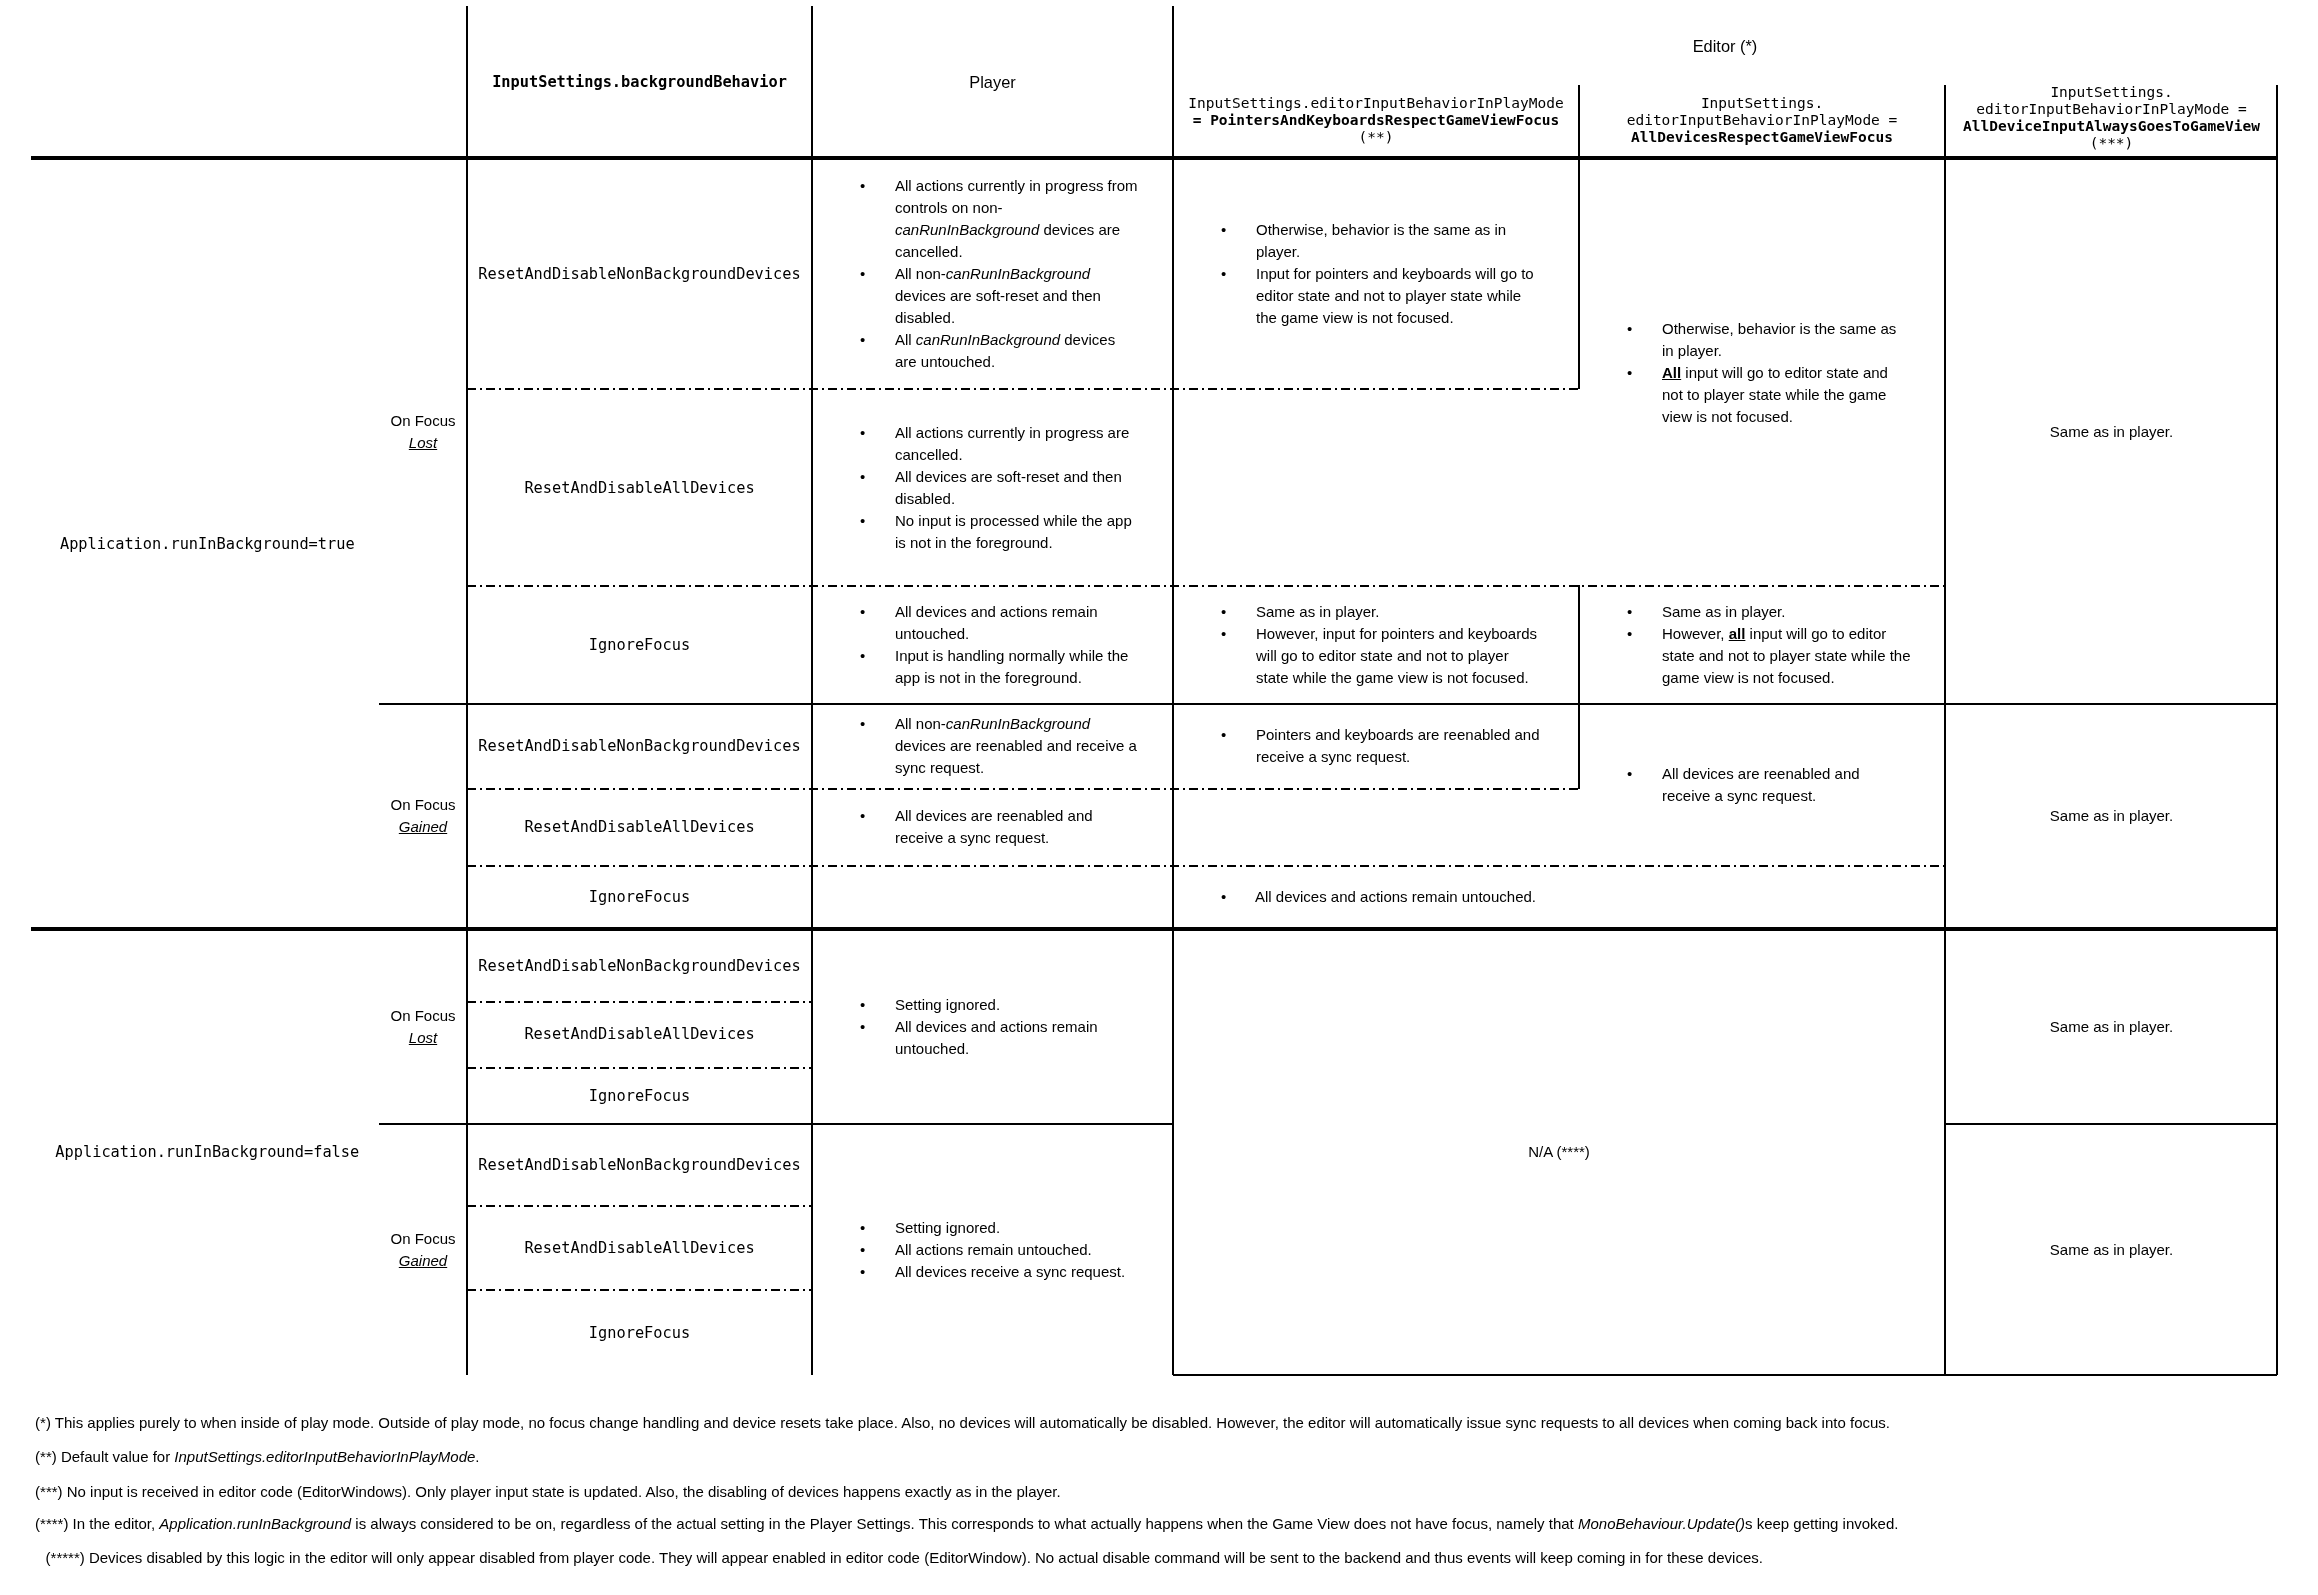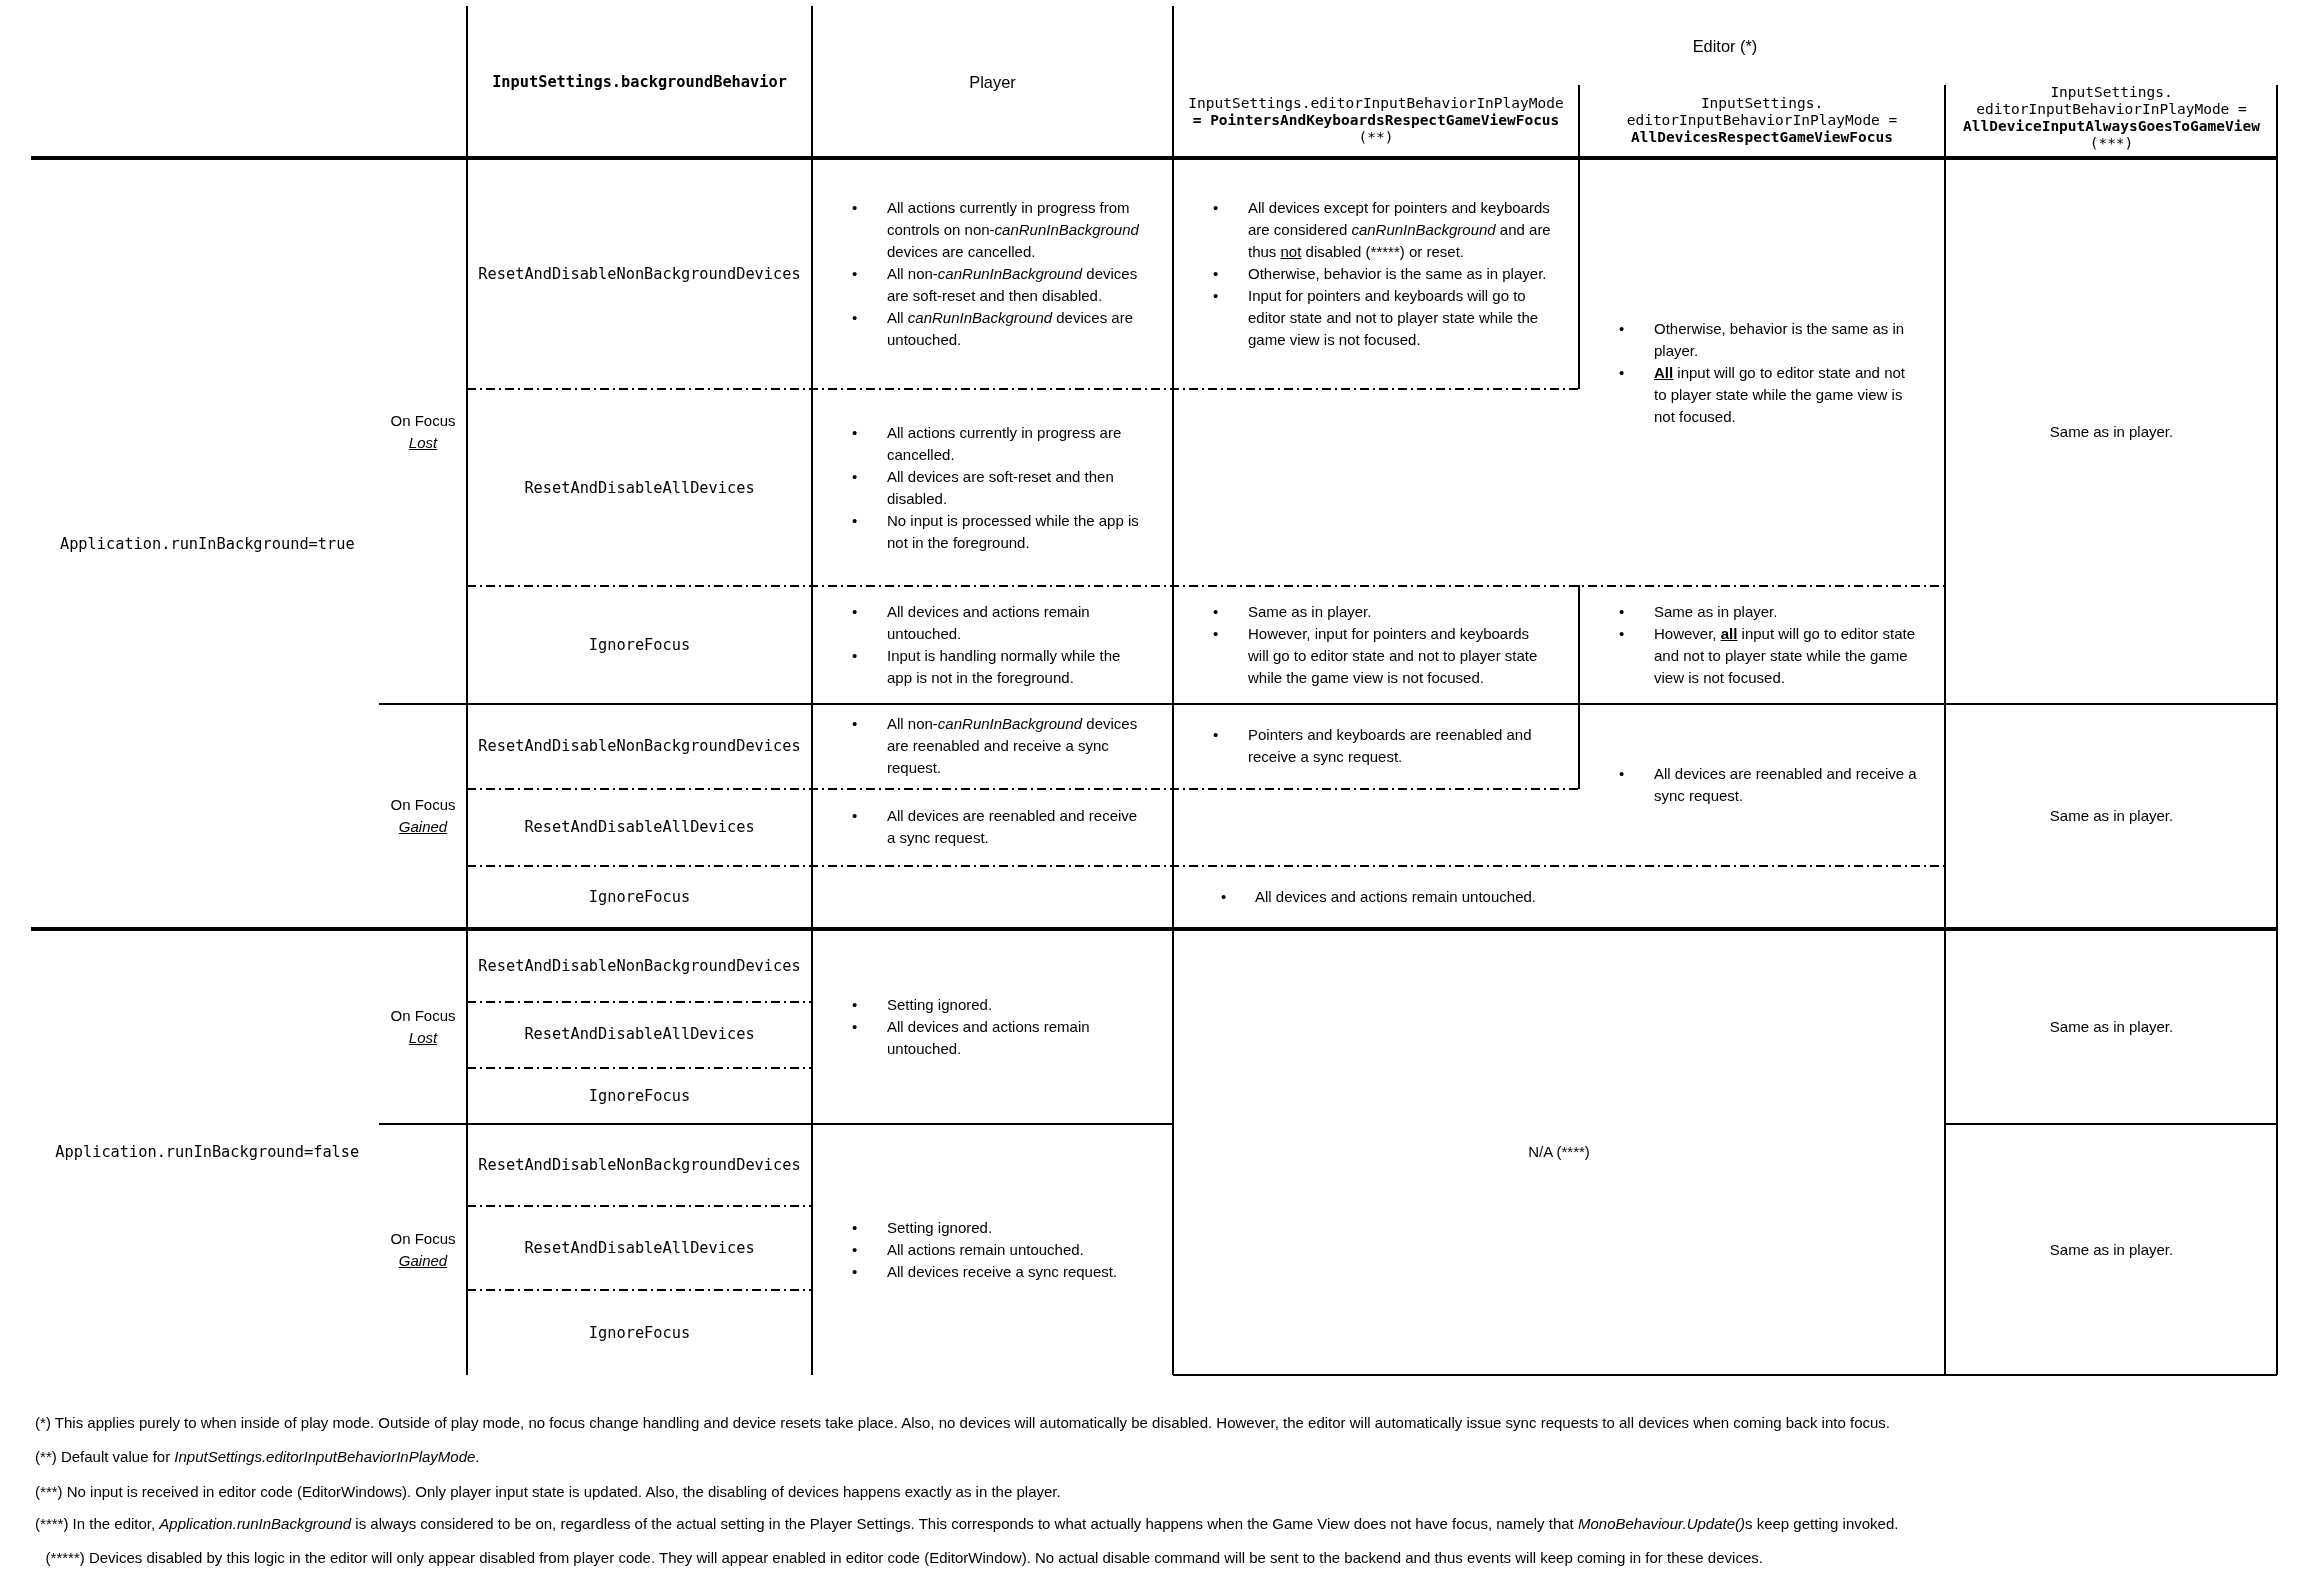--- a/index.html
+++ b/index.html
@@ -10,21 +10,21 @@
   }
   .cell{position:absolute;display:flex;box-sizing:border-box;}
   .ctr{align-items:center;justify-content:center;text-align:center;}
   .lft{align-items:center;justify-content:flex-start;text-align:center;padding-left:4.6px;}
   .blts{align-items:center;}
   .foot{display:block;text-align:left;padding-left:4.6px;}
   .mono{font-family:"DejaVu Sans Mono","Liberation Mono",monospace;font-size:15.3px;line-height:20px;}
   .monob{font-family:"DejaVu Sans Mono","Liberation Mono",monospace;font-weight:bold;font-size:15.3px;line-height:20px;align-items:center;}
   .monos{font-family:"DejaVu Sans Mono","Liberation Mono",monospace;font-size:14.5px;line-height:17px;}
   .sansh{font-size:16.4px;line-height:20px;}
-  .cell ul{list-style:none;margin:8px;padding:0 18.3px 0 67px;width:100%;box-sizing:border-box;text-align:left;}
+  .cell ul{list-style:none;margin:16px;padding:0 18.3px 0 67px;width:100%;box-sizing:border-box;text-align:left;}
   .cell li{position:relative;}
   .cell li::before{content:"\2022";position:absolute;left:-35px;}
   .bdot{display:inline-block;width:34px;text-align:left;}
   .line{position:absolute;}
   .solid{background:#000;}
   .dash{background:repeating-linear-gradient(90deg,#000 0 9.2px,transparent 9.2px 13px,#000 13px 15.3px,transparent 15.3px 19px);}
 </style>
 </head>
 <body>
 
@@ -142,21 +142,20 @@
     </div>
     <div class="cell blts" style="left: 812px; top: 1124px; width: 361px; height: 251px;">
       <ul>
         <li>Setting ignored.</li>
         <li>All actions remain untouched.</li>
         <li>All devices receive a sync request.</li>
       </ul>
     </div>
     <div class="cell blts" style="left: 1173px; top: 159px; width: 406px; height: 230px;">
       <ul>
-        <li>All devices except for pointers and keyboards are considered <i>canRunInBackground</i> and are thus <u>not</u> disabled (*****) or reset.</li>
         <li>Otherwise, behavior is the same as in player.</li>
         <li>Input for pointers and keyboards will go to editor state and not to player state while the game view is not focused.</li>
       </ul>
     </div>
     <div class="cell blts" style="left: 1173px; top: 586px; width: 406px; height: 118px;">
       <ul>
         <li>Same as in player.</li>
         <li>However, input for pointers and keyboards will go to editor state and not to player state while the game view is not focused.</li>
       </ul>
     </div>

